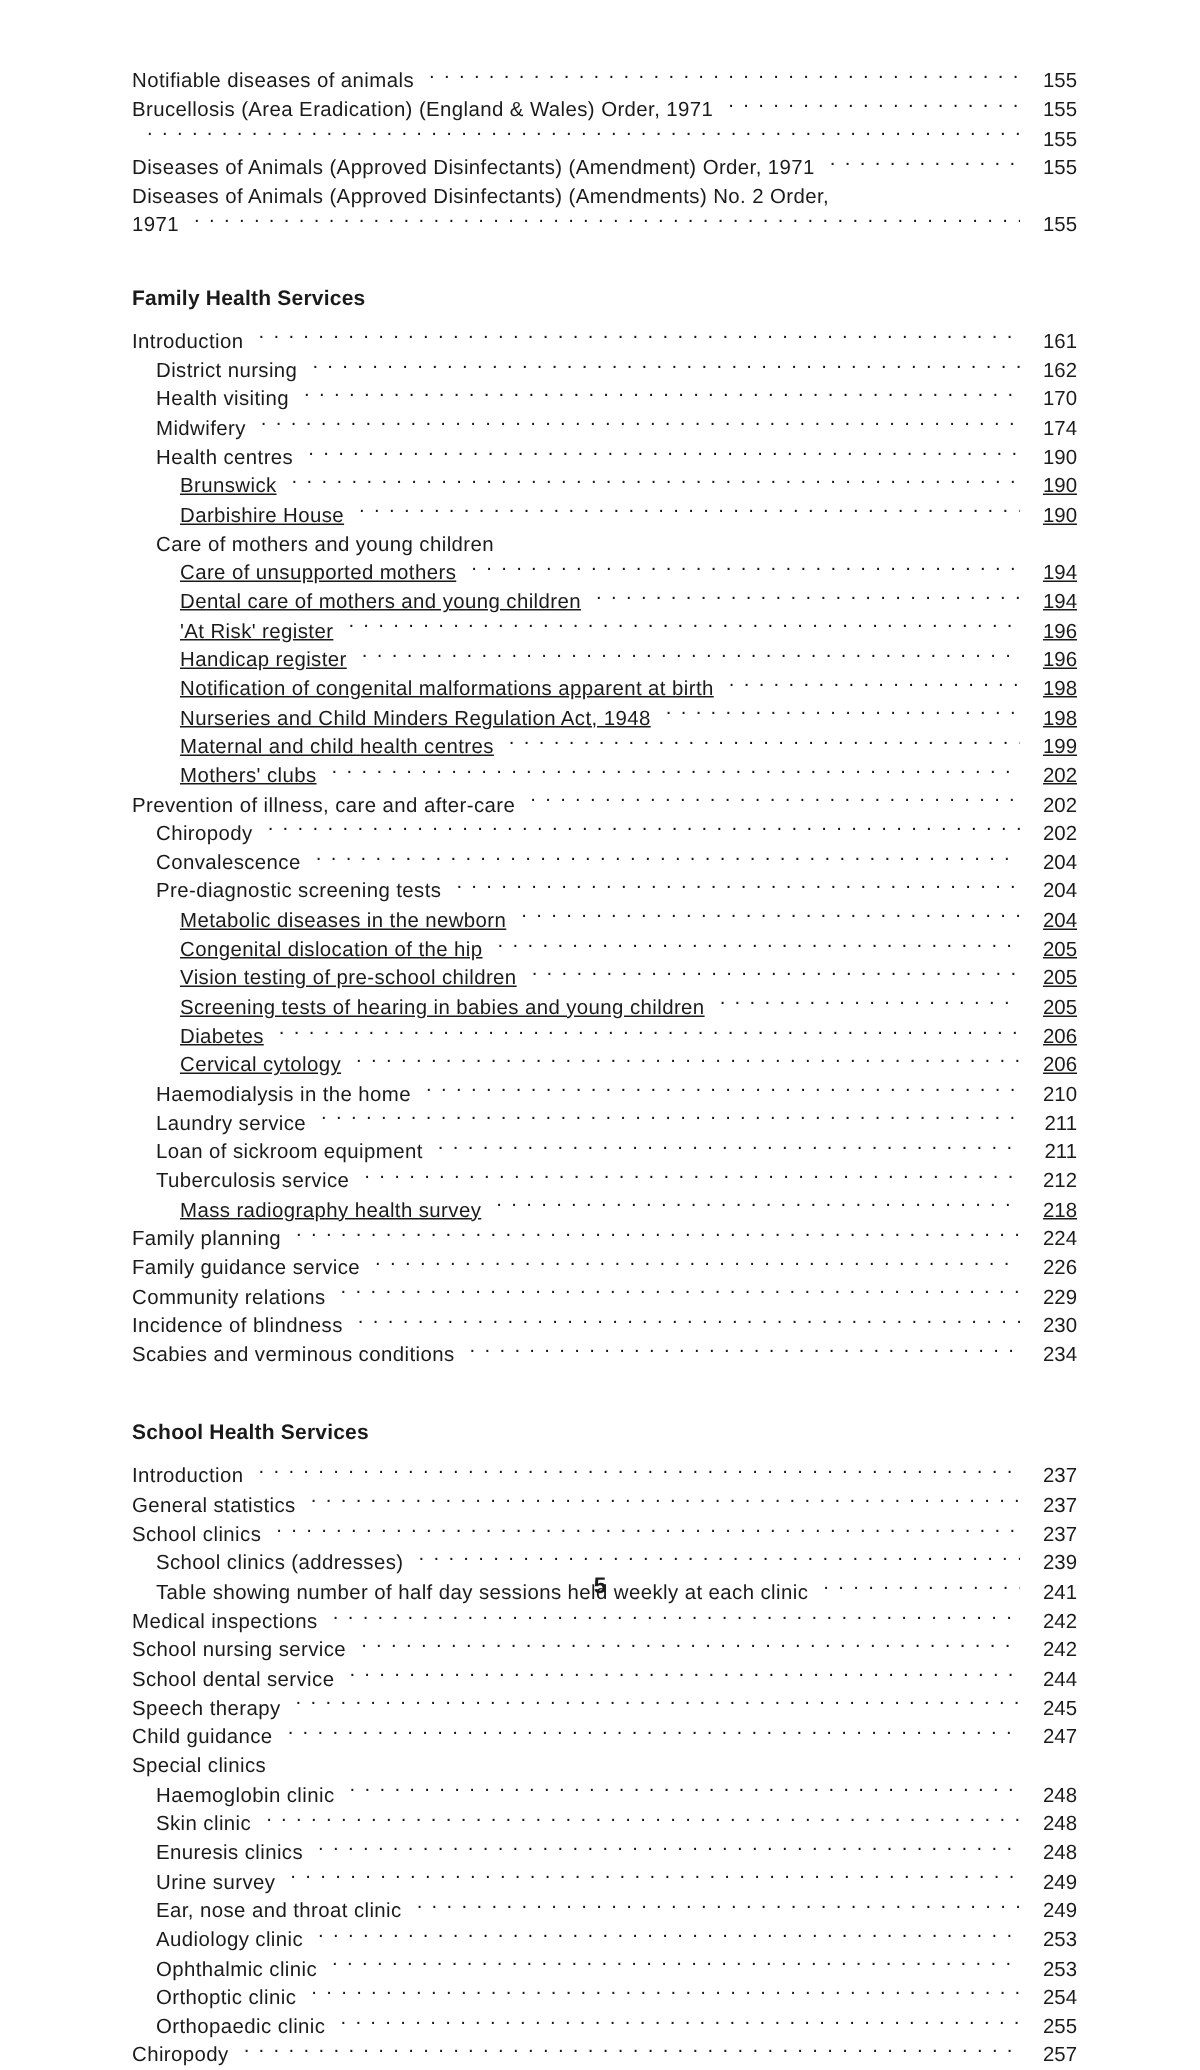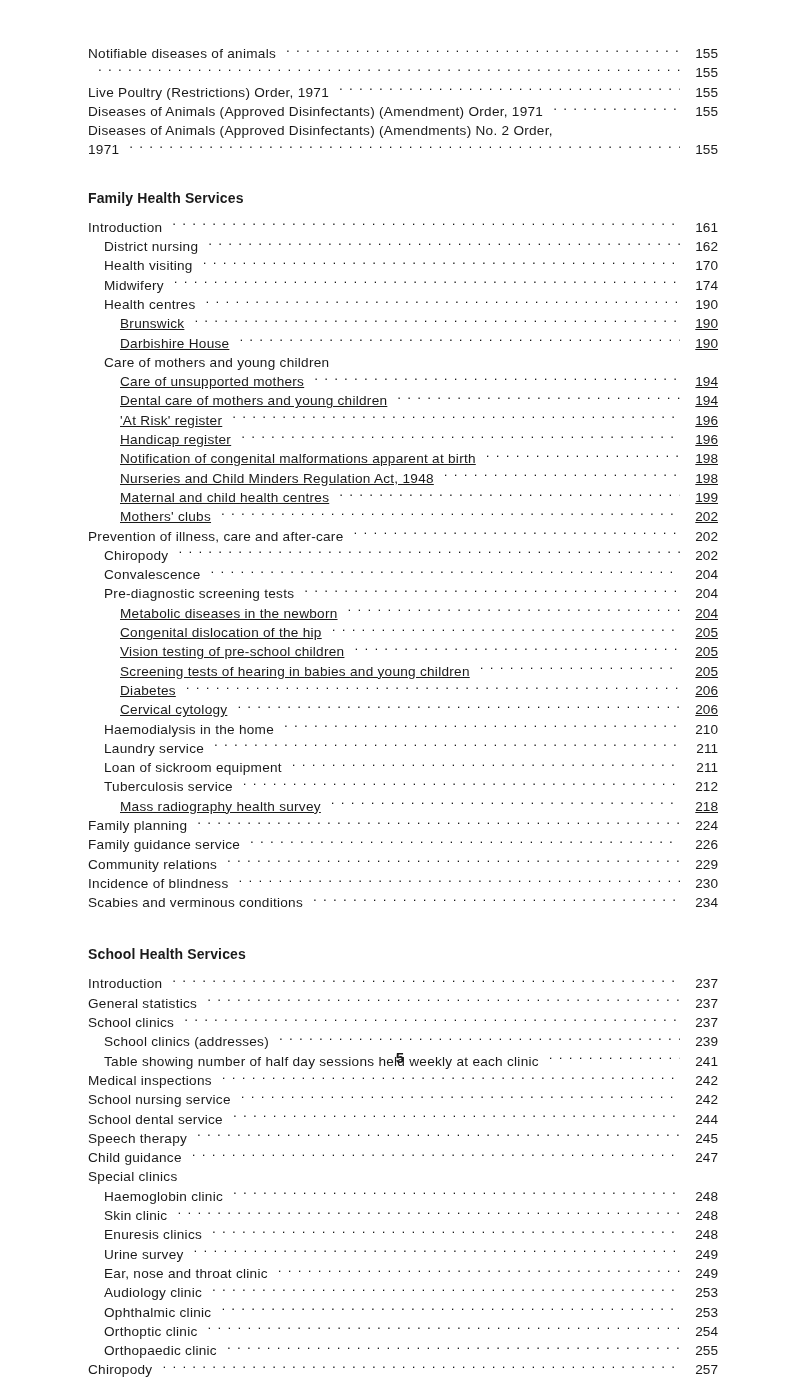--- a/index.html
+++ b/index.html
@@ -97,27 +97,27 @@
 
     <div id="top-block">
         <div class="toc-line indent-0">
           <span class="label">Notifiable diseases of animals</span>
           <span class="leader">
             <span class="dots">............................................................................................................................................</span>
           </span>
           <span class="page-num">155</span>
         </div>
         <div class="toc-line indent-0">
+          <span class="label">Brucellosis (Area Eradication) (England &amp; Wales) Order, 1971</span>
           <span class="leader">
             <span class="dots">............................................................................................................................................</span>
           </span>
           <span class="page-num">155</span>
         </div>
         <div class="toc-line indent-0">
-          <span class="label">Live Poultry (Restrictions) Order, 1971</span>
           <span class="leader">
             <span class="dots">............................................................................................................................................</span>
           </span>
           <span class="page-num">155</span>
         </div>
         <div class="toc-line indent-0">
           <span class="label">Diseases of Animals (Approved Disinfectants) (Amendment) Order, 1971</span>
           <span class="leader">
             <span class="dots">............................................................................................................................................</span>
           </span>

